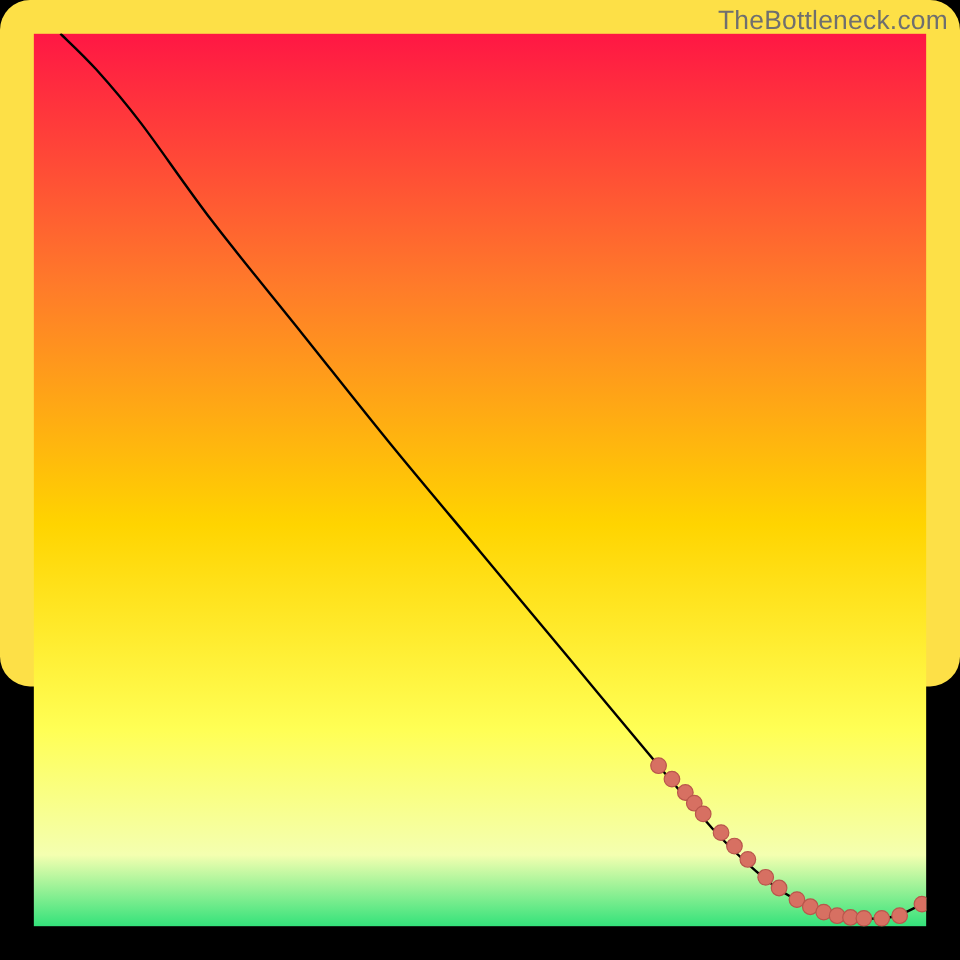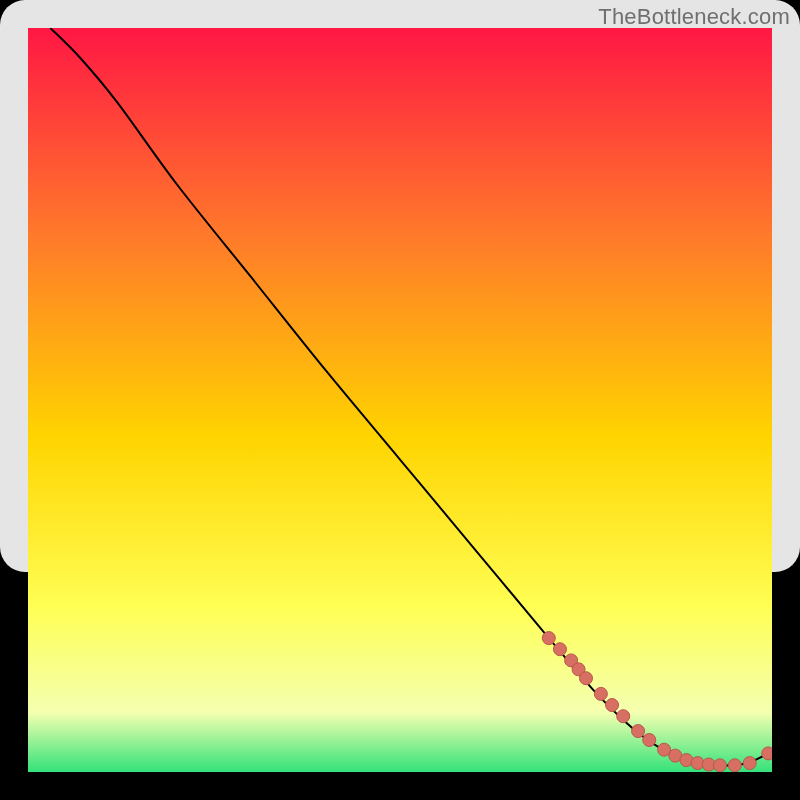--- a/index.html
+++ b/index.html
@@ -10,21 +10,21 @@
     background: #000;
     overflow: hidden;
     font-family: Arial, Helvetica, sans-serif;
   }
   .frame {
     position: absolute;
     top: 0;
     left: 0;
     width: 800px;
     height: 572px;
-    background: #e5e5e5;
+    background: #fde047;
     border-radius: 25px;
   }
   .watermark {
     position: absolute;
     top: 4px;
     right: 10px;
     color: #6f6f6f;
     font-size: 22px;
     font-weight: 400;
     letter-spacing: 0.2px;

